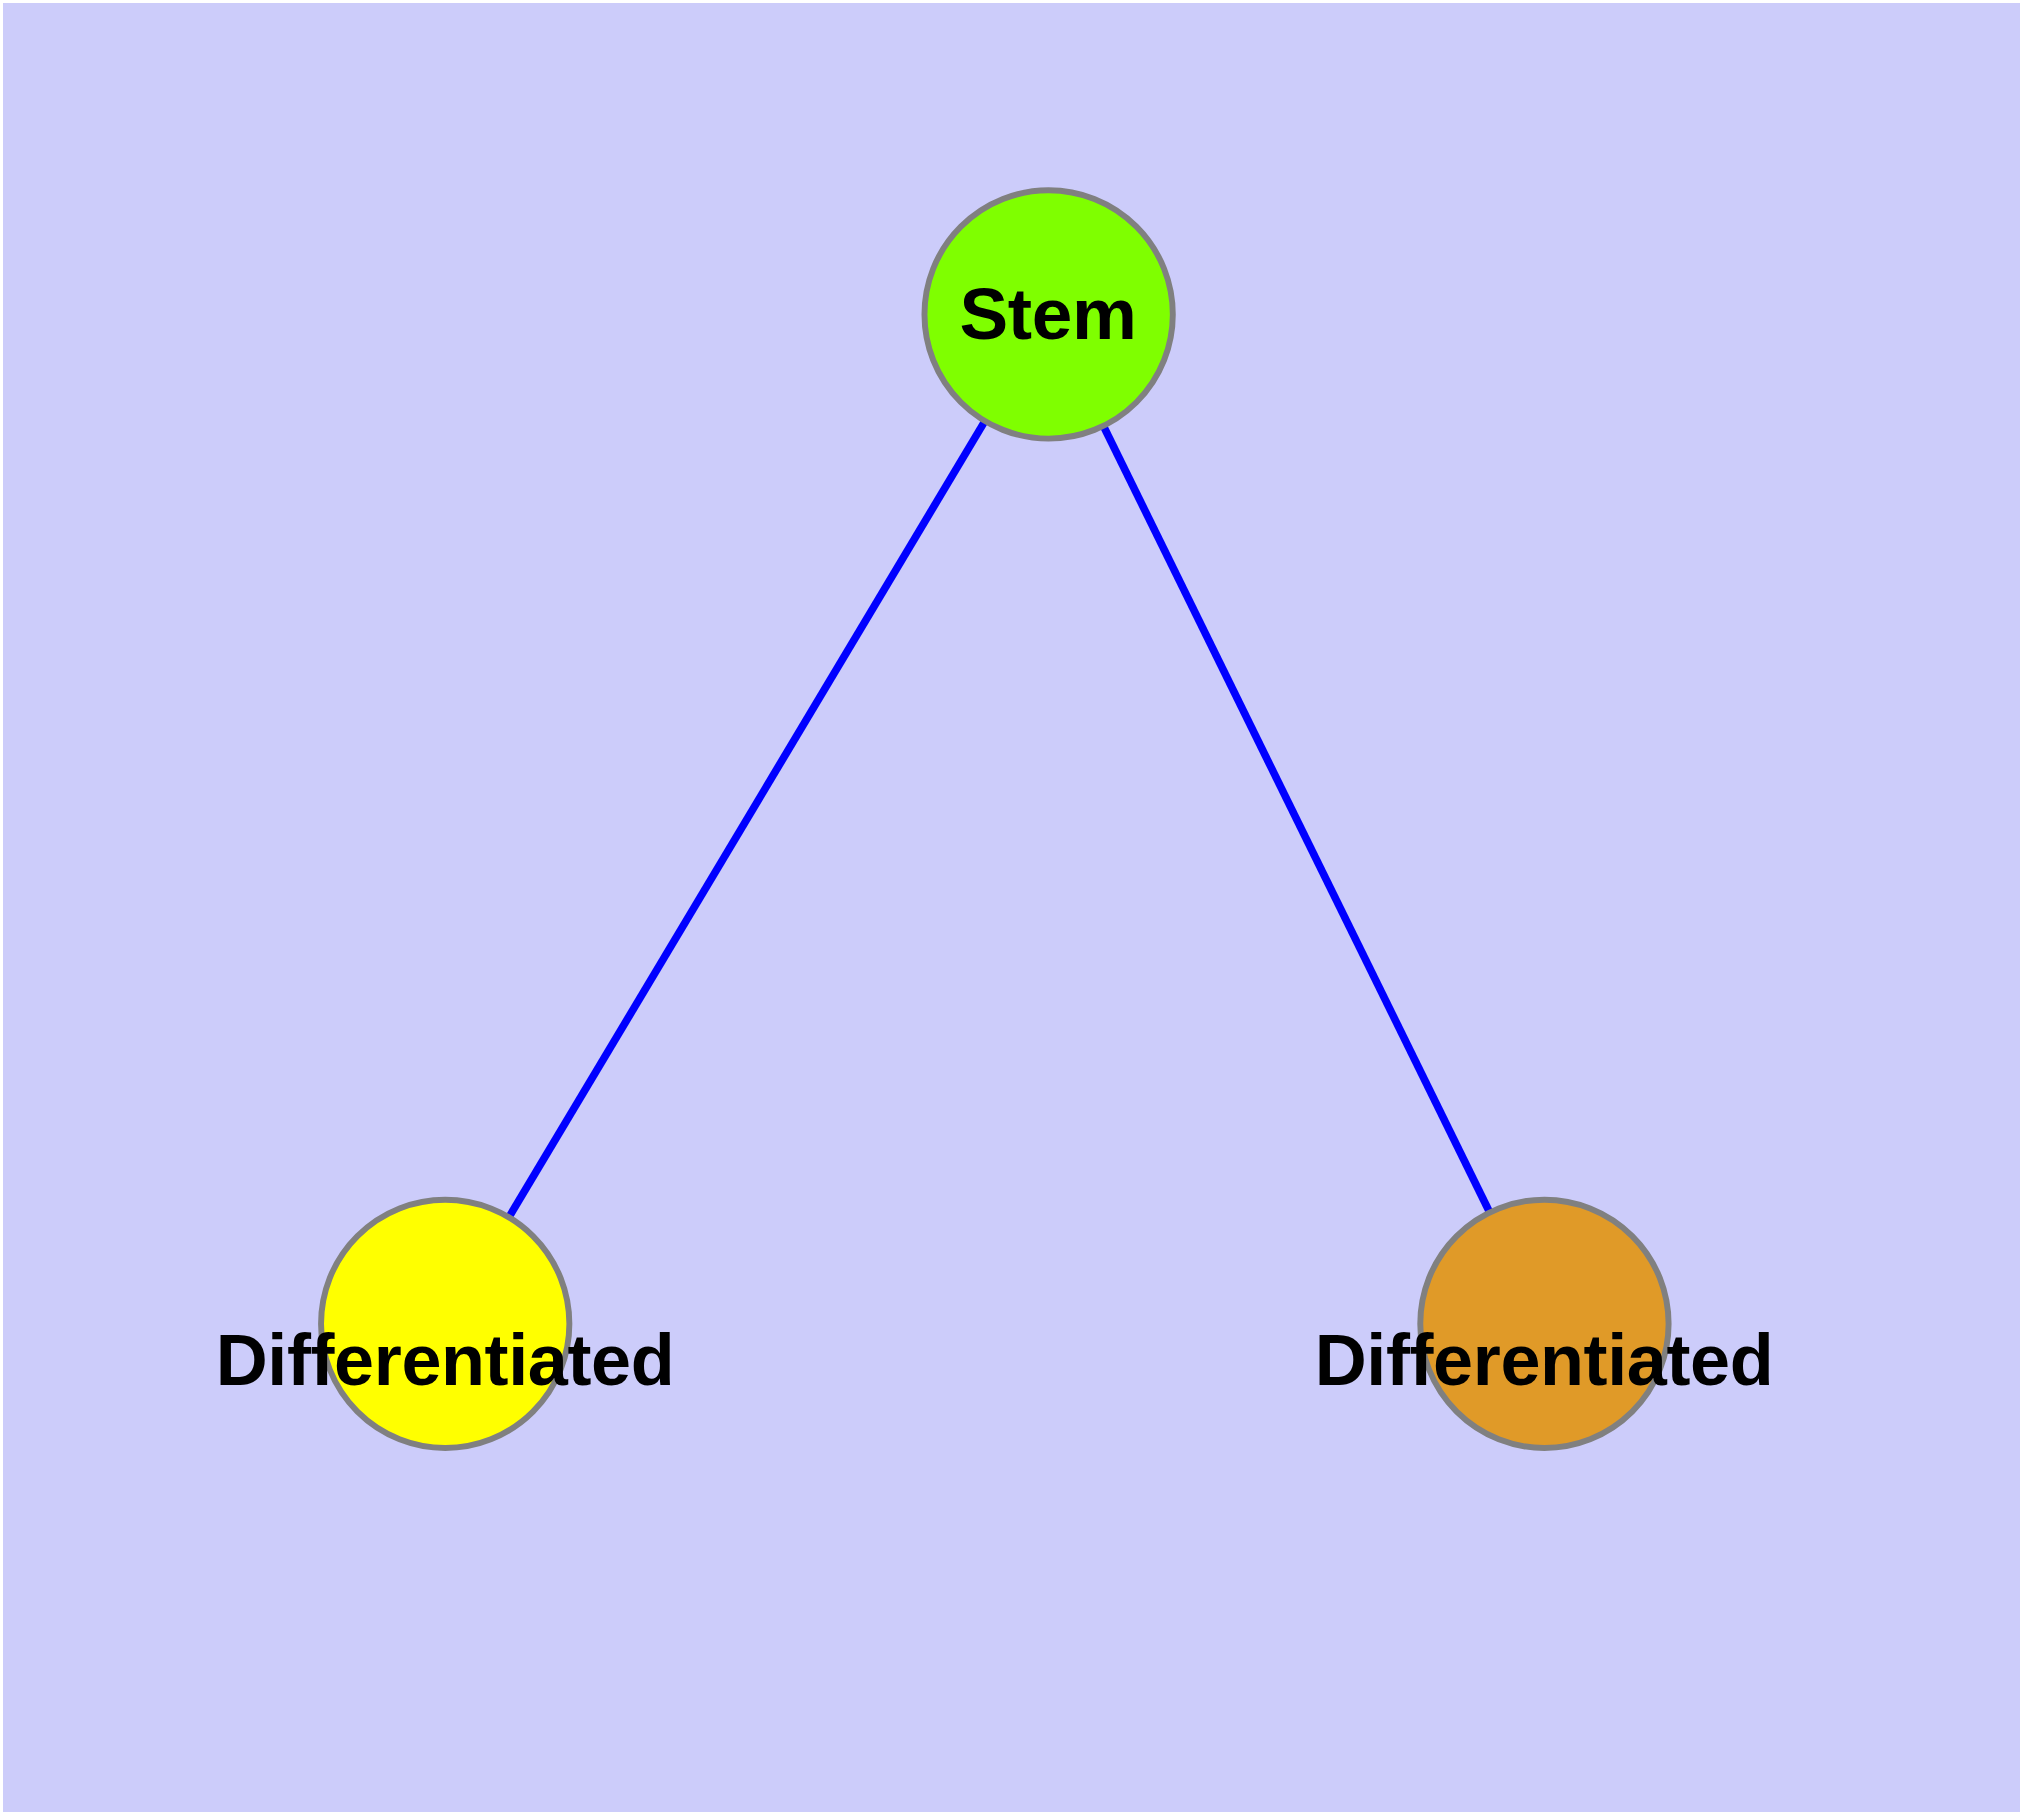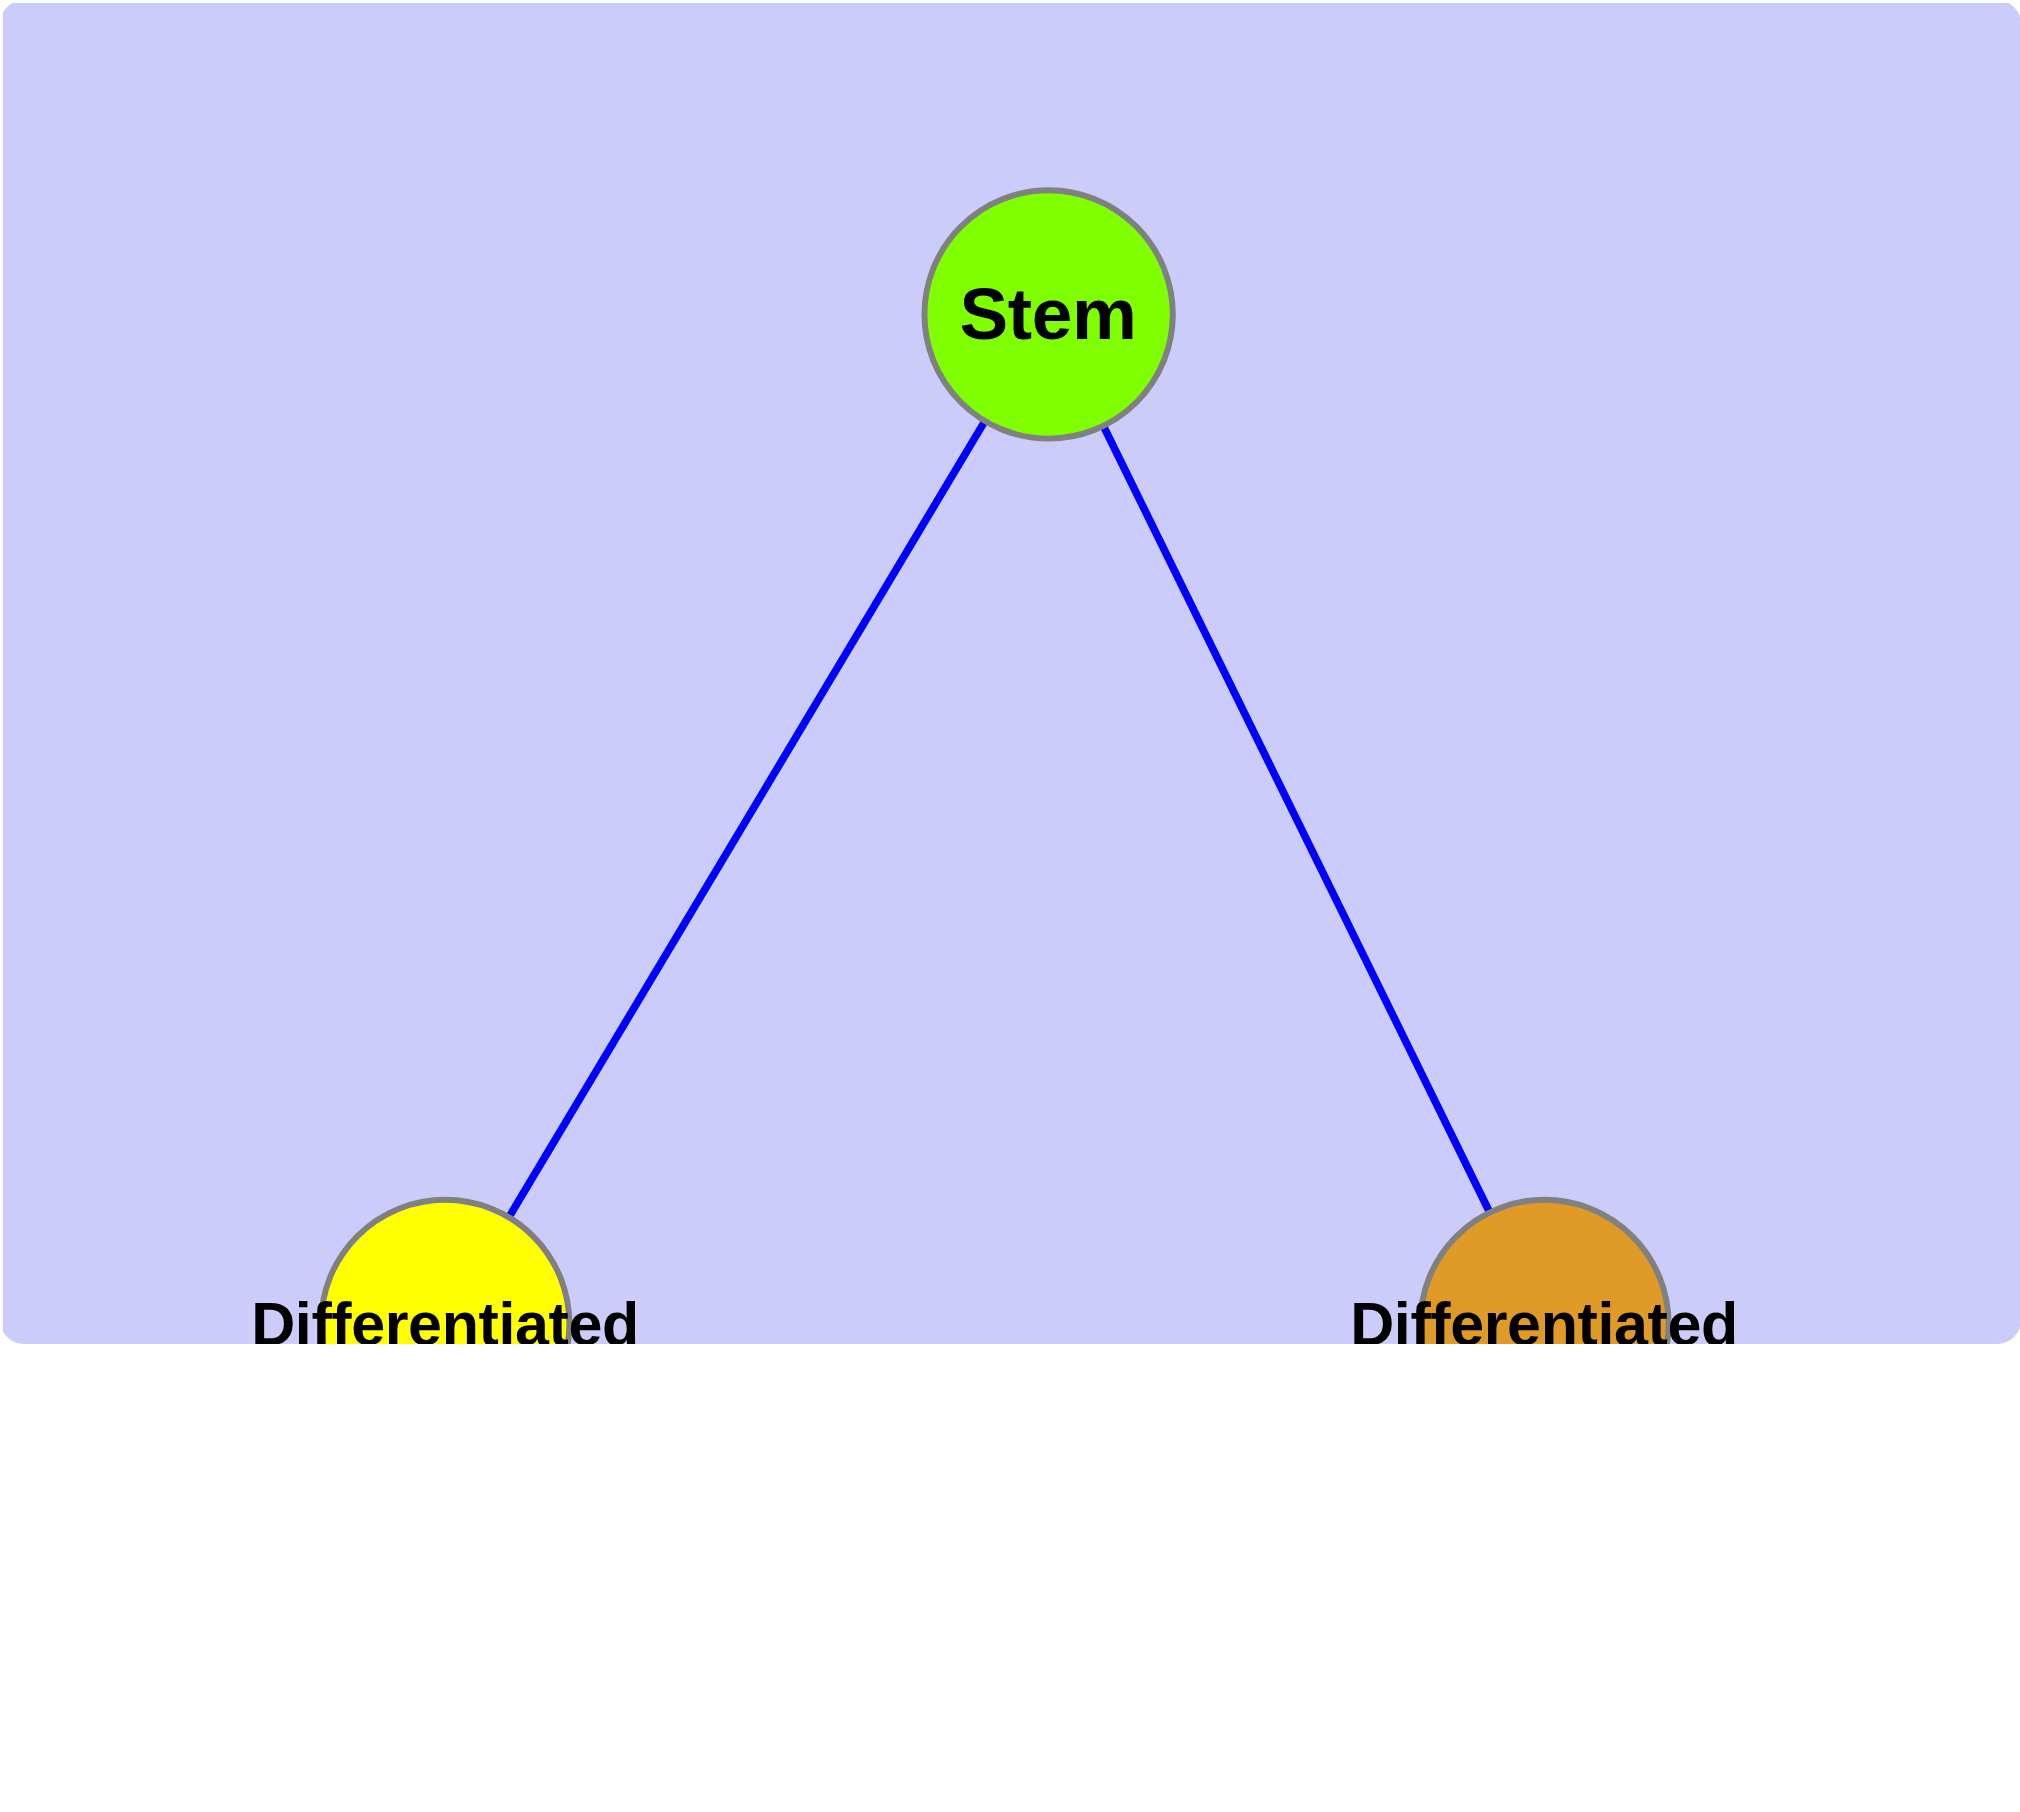--- a/index.html
+++ b/index.html
@@ -4,25 +4,24 @@
 <title>Cell Differentiation Graph</title>
 <style>
   html, body {
     margin: 0;
     padding: 0;
     background: #ffffff;
   }
   #canvas {
     position: relative;
     width: 2021px;
-    height: 1344px;
+    height: 1812px;
     background: #ffffff;
     overflow: hidden;
     font-family: "Liberation Sans", "DejaVu Sans", sans-serif;
-    border-radius: 24px;
   }
   #plot-area {
     position: absolute;
     left: 3.4px;
     top: 3.4px;
     width: 2017px;
     height: 1809px;
     background: #ccccfa;
   }
   #graph-svg {
@@ -41,21 +40,22 @@
     line-height: 1.06;
     white-space: pre;
     letter-spacing: -0.4px;
     pointer-events: none;
     transform: translate(-50%, -50%);
   }
   .label-stem {
     font-size: 73px;
   }
   .label-leaf {
-    font-size: 61px;
+    font-size: 72px;
+    margin-top: 36px;
   }
 </style>
 </head>
 <body>
 
 <div id="canvas">
 
   <div id="plot-area"></div>
 
   <svg id="graph-svg" viewBox="0 0 2384 2138" xmlns="http://www.w3.org/2000/svg">

